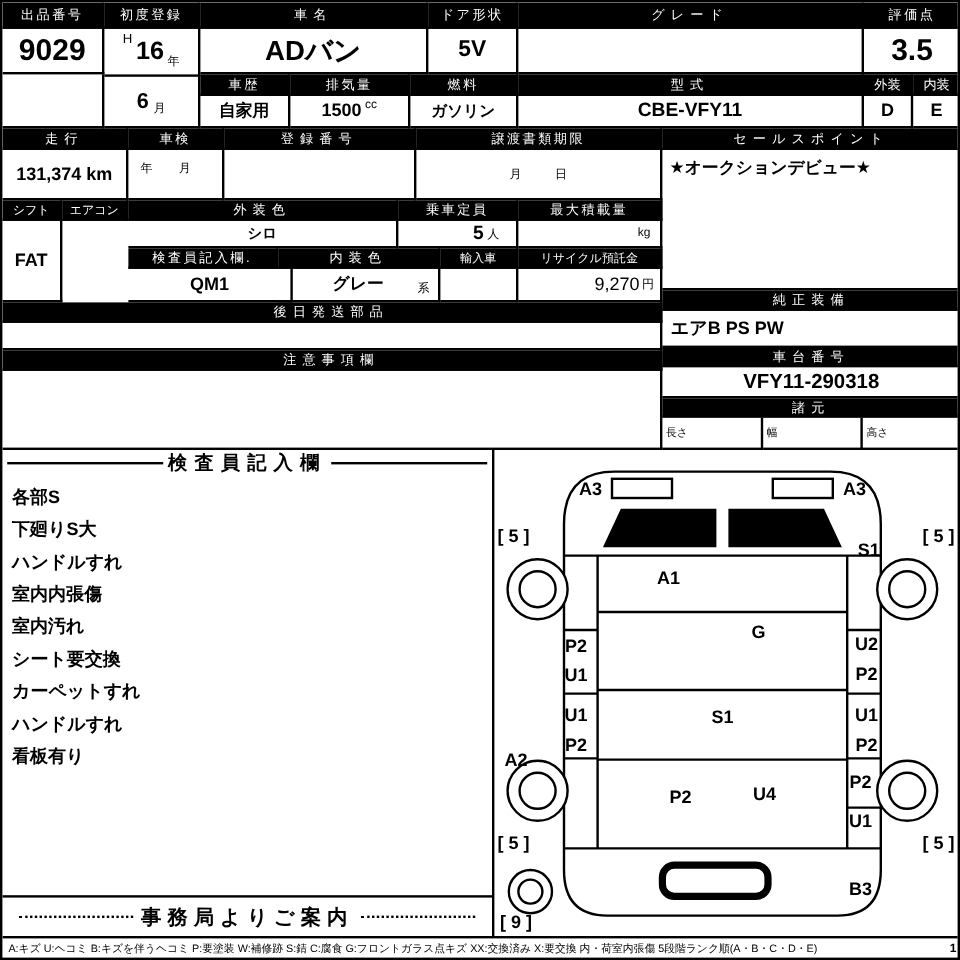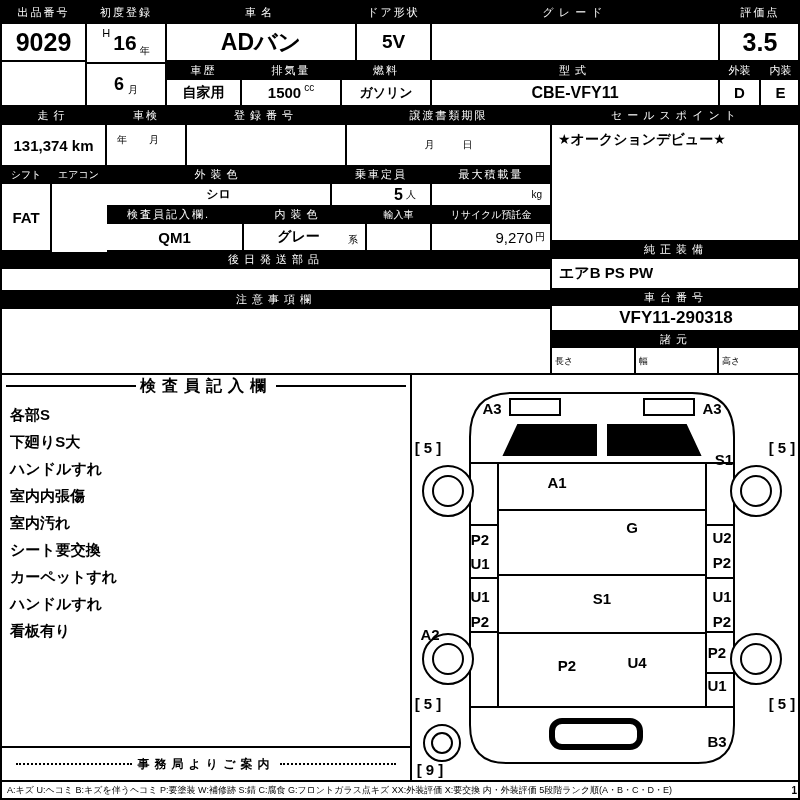--- a/index.html
+++ b/index.html
@@ -148,21 +148,21 @@
         <div class="insp-item">ハンドルすれ</div>
         <div class="insp-item">室内内張傷</div>
         <div class="insp-item">室内汚れ</div>
         <div class="insp-item">シート要交換</div>
         <div class="insp-item">カーペットすれ</div>
         <div class="insp-item">ハンドルすれ</div>
         <div class="insp-item">看板有り</div>
       </div>
     <div style="position:absolute;left:0;right:0;bottom:0;height:32px;border-top:2px solid #000;display:flex;align-items:center;padding:0 8px">
       <div class="dotrule"></div>
-      <span style="font-size:12px;font-weight:bold;letter-spacing:5px">事務局よりご案内</span>
+      <span style="font-size:17px;font-weight:bold;letter-spacing:5px">事務局よりご案内</span>
       <div class="dotrule"></div>
     </div>
   </div>
 
   <div class="abs" style="left:410px;top:373px;width:390px;height:405px">
     <svg width="390" height="405" viewBox="0 0 390 405">
       <g stroke="#000" stroke-width="2" fill="none">
         <path d="M 100 18 H 280 Q 322 18 322 62 V 350 Q 322 388 286 388 H 94 Q 58 388 58 350 V 62 Q 58 18 100 18 Z"></path>
         <rect x="98" y="24" width="50" height="16"></rect>
         <rect x="232" y="24" width="50" height="16"></rect>
@@ -216,17 +216,17 @@
         <text x="305" y="277" text-anchor="middle" dominant-baseline="central" class="dlabel">P2</text>
         <text x="305" y="310" text-anchor="middle" dominant-baseline="central" class="dlabel">U1</text>
         <text x="16" y="328" text-anchor="middle" dominant-baseline="central" class="dlabel">[ 5 ]</text>
         <text x="370" y="328" text-anchor="middle" dominant-baseline="central" class="dlabel">[ 5 ]</text>
         <text x="305" y="366" text-anchor="middle" dominant-baseline="central" class="dlabel">B3</text>
         <text x="18" y="394" text-anchor="middle" dominant-baseline="central" class="dlabel">[ 9 ]</text>
       </svg>
   </div>
 
   <div class="abs" style="left:0;top:778px;width:800px;height:18px;border-top:2px solid #000;display:flex;align-items:center;justify-content:space-between;padding:0 5px">
-    <span style="font-size:9px;white-space:nowrap">A:キズ U:ヘコミ B:キズを伴うヘコミ P:要塗装 W:補修跡 S:錆 C:腐食 G:フロントガラス点キズ XX:外装評価 X:要交換  内・外装評価 5段階ランク順(A・B・C・D・E)</span>
+    <span style="font-size:9px;white-space:nowrap">A:キズ U:ヘコミ B:キズを伴うヘコミ P:要塗装 W:補修跡 S:錆 C:腐食 G:フロントガラス点キズ XX:交換済み X:要交換  内・荷室内張傷 5段階ランク順(A・B・C・D・E)</span>
     <span style="font-size:10px;font-weight:bold">1</span>
   </div>
 
 </div>
 
 </body></html>

